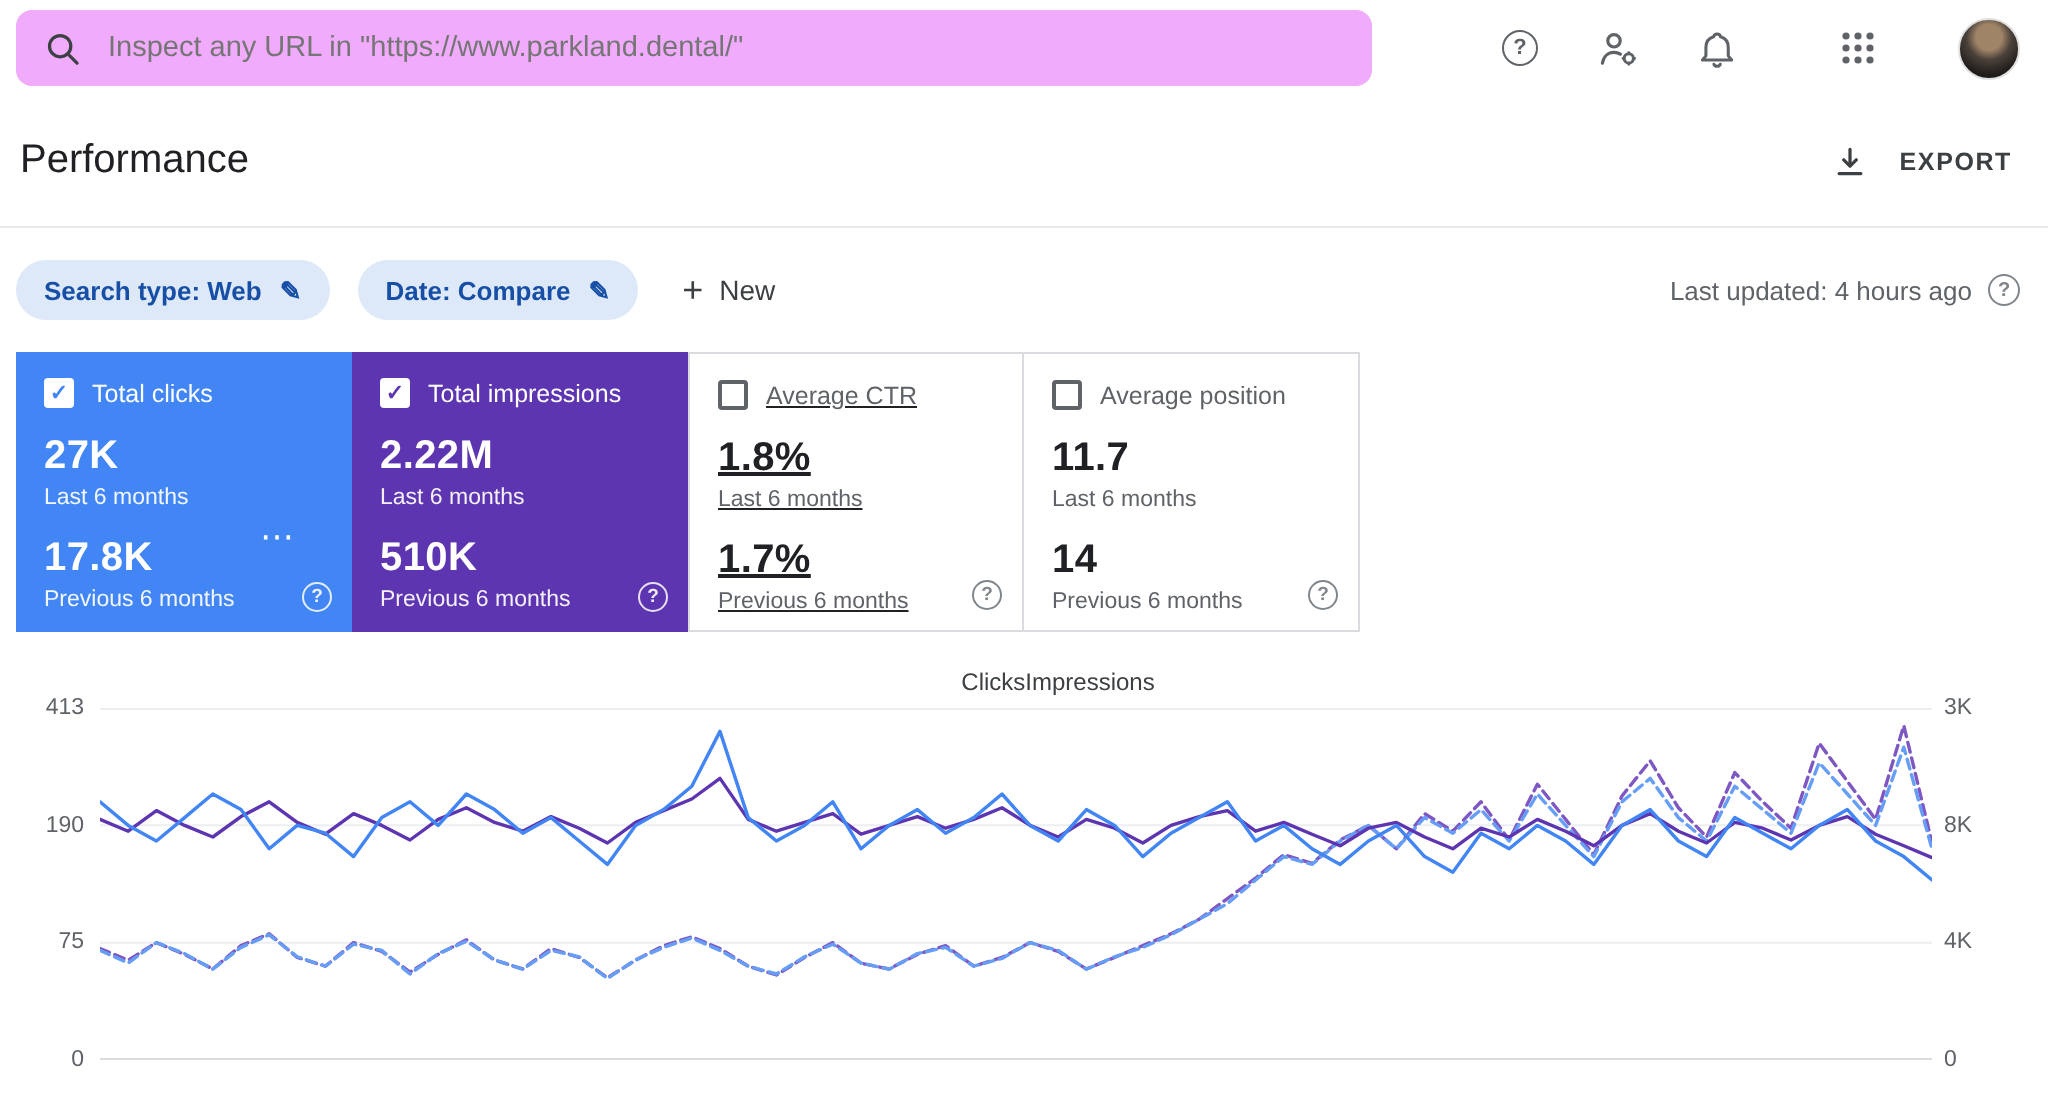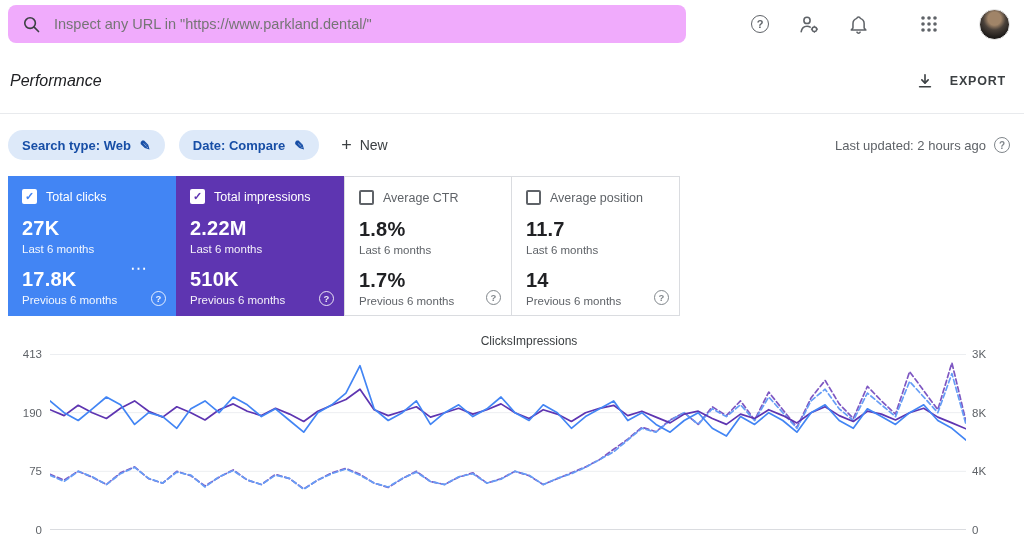--- a/index.html
+++ b/index.html
@@ -19,21 +19,21 @@
     display:inline-flex; align-items:center; justify-content:center;
     font-size:11px; font-weight:bold; }
   .apps-gap { margin-left:22px; }
   .avatar { width:31px; height:31px; border-radius:50%; margin-left:12px; cursor:pointer;
     background: radial-gradient(circle at 50% 30%, #a08468 0 26%, #4a413a 45%, #1f1c1a 75%);
     border:1px solid #e0e0e0; }
 
   
   .page-head { height:66px; display:flex; align-items:center; padding:0 18px 0 10px;
     border-bottom:1px solid #e8eaed; }
-  .page-head h1 { font-size:16px; font-weight:400; color:#202124;font-style:italic; }
+  .page-head h1 { font-size:20px; font-weight:400; color:#202124; }
   .export-btn { margin-left:auto; display:flex; align-items:center; gap:16px; border:none;
     background:none; cursor:pointer; color:#3c4043; font-size:12.5px; font-weight:700;
     letter-spacing:.8px; font-family:"Liberation Sans", sans-serif; }
 
   
   .filter-row { height:62px; display:flex; align-items:center; padding:0 14px 0 8px; gap:14px; }
   .chip { display:inline-flex; align-items:center; gap:9px; height:30px; padding:0 14px;
     background:#dde9f9; border-radius:16px; color:#174ea6; font-size:13px; font-weight:700;
     cursor:pointer; border:none; font-family:"Liberation Sans", sans-serif; }
   .chip .pencil { font-size:13px; }
@@ -46,21 +46,21 @@
   .qmark-sm { width:16px; height:16px; border:1.4px solid #80868b; border-radius:50%;
     color:#80868b; display:inline-flex; align-items:center; justify-content:center;
     font-size:10px; font-weight:bold; cursor:pointer; }
 
   
   .cards { display:flex; margin-left:8px; }
   .card { width:168px; height:140px; padding:13px 14px; position:relative; cursor:pointer; }
   .card--blue   { background:#4285f4; color:#fff; }
   .card--purple { background:#5e35b1; color:#fff; }
   .card--plain  { background:#fff; border:1px solid #dadce0; border-left-width:0; color:#202124; }
-  .card--plain.first-plain { border-left-width:1px; }
+  .card--plain.first-plain { border-left-width:1px;text-decoration:underline; }
   .card-top { display:flex; align-items:center; gap:9px; font-size:12.5px; }
   .card--plain .card-top { color:#5f6368; }
   .cb { width:15px; height:15px; border-radius:2px; flex:0 0 auto; }
   .cb--checked { background:#fff; display:flex; align-items:center; justify-content:center;
     font-size:11px; font-weight:bold; }
   .card--blue .cb--checked { color:#4285f4; }
   .card--purple .cb--checked { color:#5e35b1; }
   .cb--empty { border:2px solid #5f6368; background:transparent; }
   .v { margin-top:13px; font-size:20px; font-weight:700; letter-spacing:.2px; }
   .p { margin-top:3px; font-size:11.5px; }
@@ -158,21 +158,21 @@
     </button>
     <button class="chip">
       <span>Date: Compare</span>
       <span class="pencil">✎</span>
     </button>
     <button class="new-btn">
       <span class="plus">+</span>
       <span>New</span>
     </button>
     <div class="updated">
-      <span>Last updated: 2 hours ago</span>
+      <span>Last updated: 4 hours ago</span>
       <span class="qmark-sm">?</span>
     </div>
   </div>
 
   <div class="cards">
 
     <div class="card card--blue">
       <div class="card-top">
         <span class="cb cb--checked">✓</span>
         <span>Total clicks</span>

